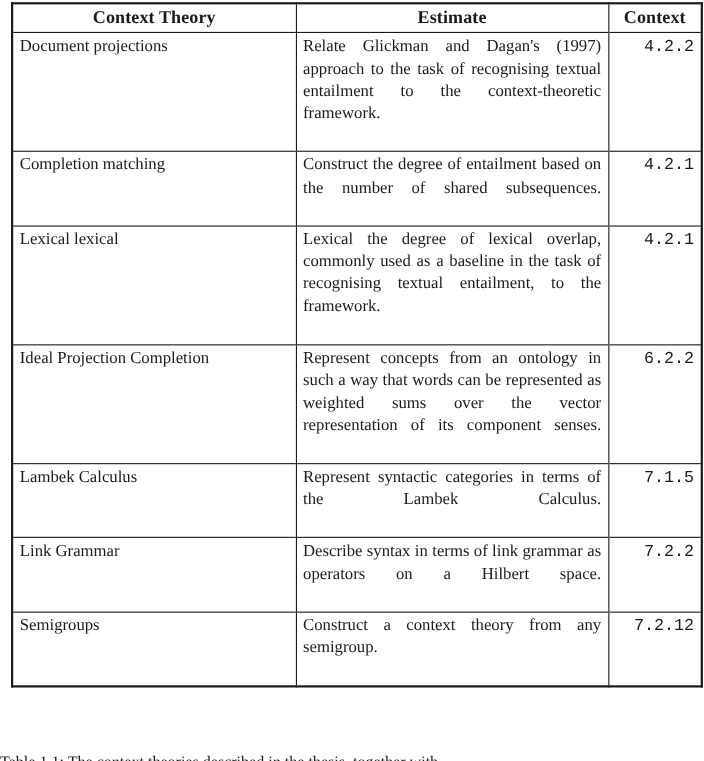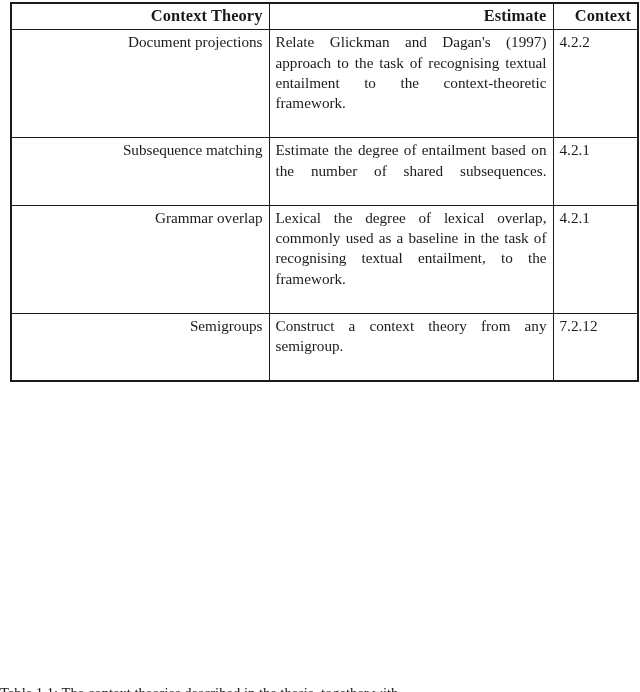--- a/index.html
+++ b/index.html
@@ -52,56 +52,57 @@
     vertical-align: top;
     padding: 2px 6px 3px 6px;
     line-height: 1.345;
   }
   th:first-child, td:first-child { border-left: none; }
   th:last-child,  td:last-child  { border-right: none; }
 
   
   thead th {
     font-weight: bold;
-    text-align: right;
+    text-align: center;
     font-size: 16.4px;
     padding-top: 1px;
     padding-bottom: 2px;
     letter-spacing: 0.1px;
   }
   thead tr.header-row {
     border-bottom: 1.6px solid #1a1a1a;
   }
   
   tbody tr.first-body-row > td {
     border-top: 1.6px solid #1a1a1a;
   }
 
   tbody tr.data-row + tr.data-row > td {
     border-top: 1.4px solid #1a1a1a;
   }
 
   td.cell-theory {
-    text-align: right;
+    text-align: left;
     white-space: nowrap;
   }
   td.cell-purpose {
     text-align: justify;
     text-justify: inter-word;
     hyphens: manual;
   }
   td.cell-purpose::after {
     content: "";
     display: inline-block;
     width: 100%;
     height: 0;
   }
   td.cell-section {
-    text-align: left;
+    text-align: right;
     white-space: nowrap;
+    font-family: Liberation Mono, monospace;
   }
 
   
   .caption {
     position: absolute;
     left: 0;
     top: 684px;
     width: 640px;
     height: 8px;
     overflow: hidden;
@@ -133,34 +134,49 @@
 
     <tbody>
 
       <tr class="data-row first-body-row">
         <td class="cell-theory">Document projections</td>
         <td class="cell-purpose">Relate Glickman and Dagan's (1997) approach to the task of recognising textual entailment to the context-theoretic framework.</td>
         <td class="cell-section">4.2.2</td>
       </tr>
 
       <tr class="data-row">
-        <td class="cell-theory">Subsequence matching</td>
-        <td class="cell-purpose">Estimate the degree of entailment based on the number of shared subsequences.</td>
+        <td class="cell-theory">Completion matching</td>
+        <td class="cell-purpose">Construct the degree of entailment based on the number of shared subsequences.</td>
         <td class="cell-section">4.2.1</td>
       </tr>
 
       <tr class="data-row">
-        <td class="cell-theory">Grammar overlap</td>
+        <td class="cell-theory">Lexical lexical</td>
         <td class="cell-purpose">Lexical the degree of lexical overlap, commonly used as a baseline in the task of recognising textual entailment, to the framework.</td>
         <td class="cell-section">4.2.1</td>
       </tr>
 
 
+      <tr class="data-row">
+        <td class="cell-theory">Ideal Projection Completion</td>
+        <td class="cell-purpose">Represent concepts from an ontology in such a way that words can be represented as weighted sums over the vector representation of its component senses.</td>
+        <td class="cell-section">6.2.2</td>
+      </tr>
 
+      <tr class="data-row">
+        <td class="cell-theory">Lambek Calculus</td>
+        <td class="cell-purpose">Represent syntactic categories in terms of the Lambek Calculus.</td>
+        <td class="cell-section">7.1.5</td>
+      </tr>
 
+      <tr class="data-row">
+        <td class="cell-theory">Link Grammar</td>
+        <td class="cell-purpose">Describe syntax in terms of link grammar as operators on a Hilbert space.</td>
+        <td class="cell-section">7.2.2</td>
+      </tr>
 
       <tr class="data-row">
         <td class="cell-theory">Semigroups</td>
         <td class="cell-purpose">Construct a context theory from any semigroup.</td>
         <td class="cell-section">7.2.12</td>
       </tr>
 
     </tbody>
   </table>
 

